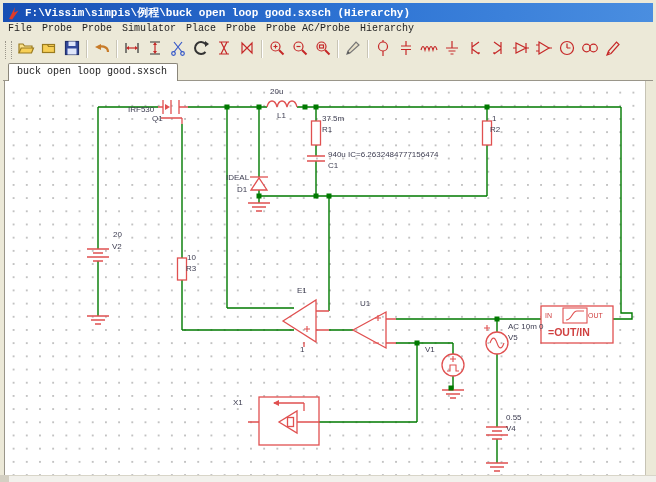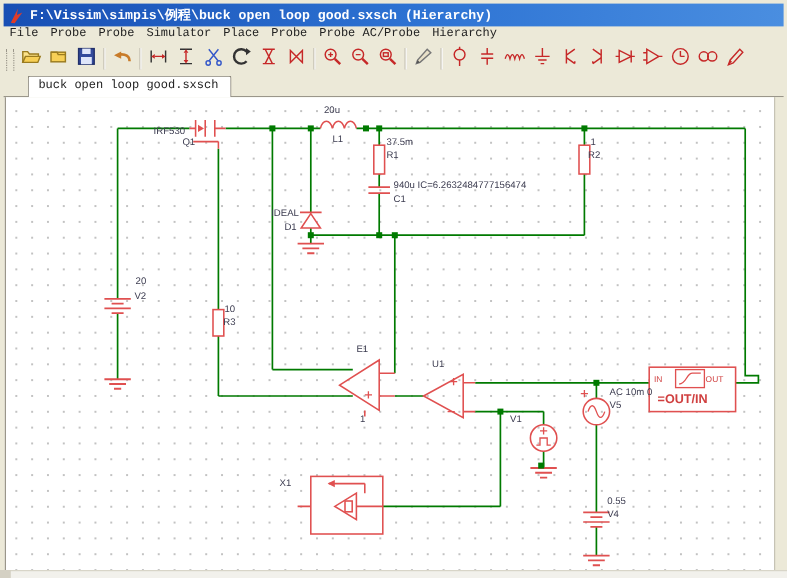--- a/index.html
+++ b/index.html
@@ -10,21 +10,21 @@
   .titlebar .ticon{width:14px;height:14px;margin-right:4px;flex:0 0 auto;}
   .titlebar .ttext{color:#fff;font:bold 11px "Liberation Mono",monospace;white-space:nowrap;letter-spacing:0;}
   .menubar{position:absolute;left:3px;top:23px;width:650px;height:14px;display:flex;align-items:flex-start;}
   .menubar span{font:10px "Liberation Mono",monospace;color:#222;padding:0 5px;cursor:default;}
   .toolbar{position:absolute;left:3px;top:38px;width:650px;height:23px;display:flex;align-items:center;}
   .grip{width:5px;height:18px;margin:0 2px;border-left:1px dotted #9a968a;border-right:1px dotted #9a968a;}
   .tbtn{width:21px;height:21px;display:flex;align-items:center;justify-content:center;border:1px solid transparent;}
   .tsep{width:7px;height:20px;display:flex;justify-content:center;}
   .tsep i{display:block;width:1px;height:18px;background:#c9c5b6;border-right:1px solid #fff;}
   .tabbar{position:absolute;left:3px;top:61px;width:650px;height:20px;border-bottom:1px solid #9a968a;box-sizing:border-box;}
-  .tab{position:absolute;left:20px;top:2px;height:18px;background:#fff;border:1px solid #8a867a;border-bottom:none;
+  .tab{position:absolute;left:5px;top:2px;height:18px;background:#fff;border:1px solid #8a867a;border-bottom:none;
     border-top-left-radius:2px;border-top-right-radius:2px;padding:2px 10px 0 8px;box-sizing:border-box;
     font:10px "Liberation Mono",monospace;color:#222;}
   .canvas{position:absolute;left:4px;top:81px;width:641px;height:394px;background:#fff;
     border-left:1px solid #9a968a;box-sizing:border-box;
     background-image:radial-gradient(#c2c2c2 0.8px,transparent 1px);
     background-size:13.2px 13.2px;background-position:2px 5px;}
   .canvas svg{position:absolute;left:0;top:0;}
   .watermark{position:absolute;left:462px;top:372px;font:19px "Liberation Sans",sans-serif;
     letter-spacing:1px;opacity:.85;}
   .rightstrip{position:absolute;left:645px;top:81px;width:11px;height:394px;background:#ECE9D8;border-left:1px solid #c6c3b5;}

